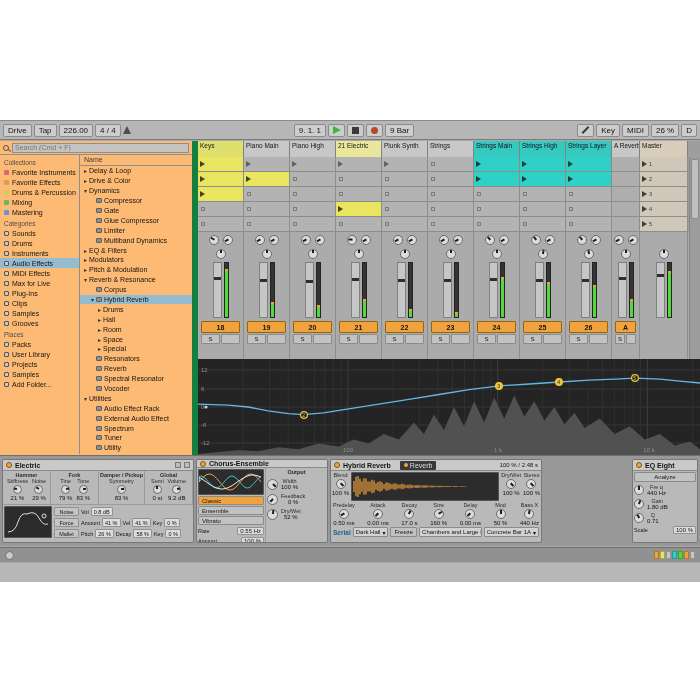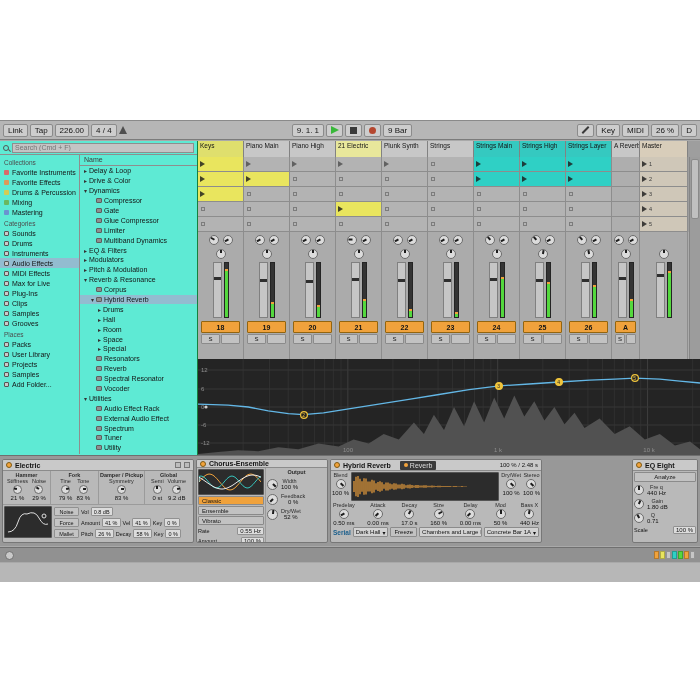--- a/index.html
+++ b/index.html
@@ -12,21 +12,21 @@
 .tgroup{display:flex;align-items:center;gap:2px}
 .tgc{margin:0 auto}
 .tbox{background:#cdcdcd;border:1px solid #8b8b8b;border-radius:2px;padding:0 4px;height:13px;line-height:12px;white-space:nowrap}
 .tbtn{width:17px;height:13px;background:#cdcdcd;border:1px solid #8b8b8b;border-radius:2px;display:flex;align-items:center;justify-content:center}
 .tri-play{width:0;height:0;border-left:8px solid #39b83a;border-top:4.5px solid transparent;border-bottom:4.5px solid transparent}
 .sq-stop{width:7px;height:7px;background:#3a3a3a}
 .dot-rec{width:7px;height:7px;border-radius:50%;background:#b5472f}
 .metro{width:0;height:0;border-bottom:8px solid #4e4e4e;border-left:4px solid transparent;border-right:4px solid transparent}
 .pencil{width:9px;height:2px;background:#3a3a3a;transform:rotate(-45deg)}
 
-.browser{position:absolute;top:20px;left:0;width:198px;height:314px;background:#5eead4;border-right:1px solid #15803d}
+.browser{position:absolute;top:20px;left:0;width:198px;height:314px;background:#fdba74;border-right:6px solid #15803d}
 .bsearch{height:14px;border-bottom:1px solid #8e8e8e;display:flex;align-items:center;padding:0 3px;gap:3px}
 .mag{width:6px;height:6px;border:1px solid #555;border-radius:50%;position:relative;flex:none}
 .mag::after{content:"";position:absolute;width:3px;height:1px;background:#555;transform:rotate(45deg);right:-3px;bottom:-1px}
 .bsearch input{flex:1;height:10px;font-size:7px;border:1px solid #8e8e8e;background:#c4c4c4;padding:0 2px;font-family:inherit;color:#333}
 .bbody{display:flex;height:299px}
 .bside{width:80px;border-right:1px solid #8e8e8e;overflow:hidden;padding-top:1px}
 .bhead{font-size:6.5px;color:#4c4c4c;padding:3px 4px 1px}
 .bitem{height:10px;display:flex;align-items:center;gap:3px;padding:0 4px;font-size:7px;white-space:nowrap;overflow:hidden}
 .bitem.sel{background:#93bcd0}
 .cdot{width:5px;height:5px;border-radius:1px;flex:none}
@@ -96,21 +96,21 @@
 .ovblock{width:5px;height:8px;border:1px solid rgba(0,0,0,.25)}
 .bottomband{position:absolute;top:442px;left:0;width:700px;height:19px;background:#b7b7b7}
 </style>
 </head>
 <body>
 
 <div class="app">
 
   <div class="transport">
     <div class="tgroup">
-      <div class="tbox">Link</div>
+      <div class="tbox">Drive</div>
       <div class="tbox">Tap</div>
       <div class="tbox">226.00</div>
       <div class="tbox">4 / 4</div>
       <span class="metro"></span>
     </div>
     <div class="tgroup tgc">
       <div class="tbox">9. 1. 1</div>
       <div class="tbtn">
           <span class="tri-play"></span>
         </div>

